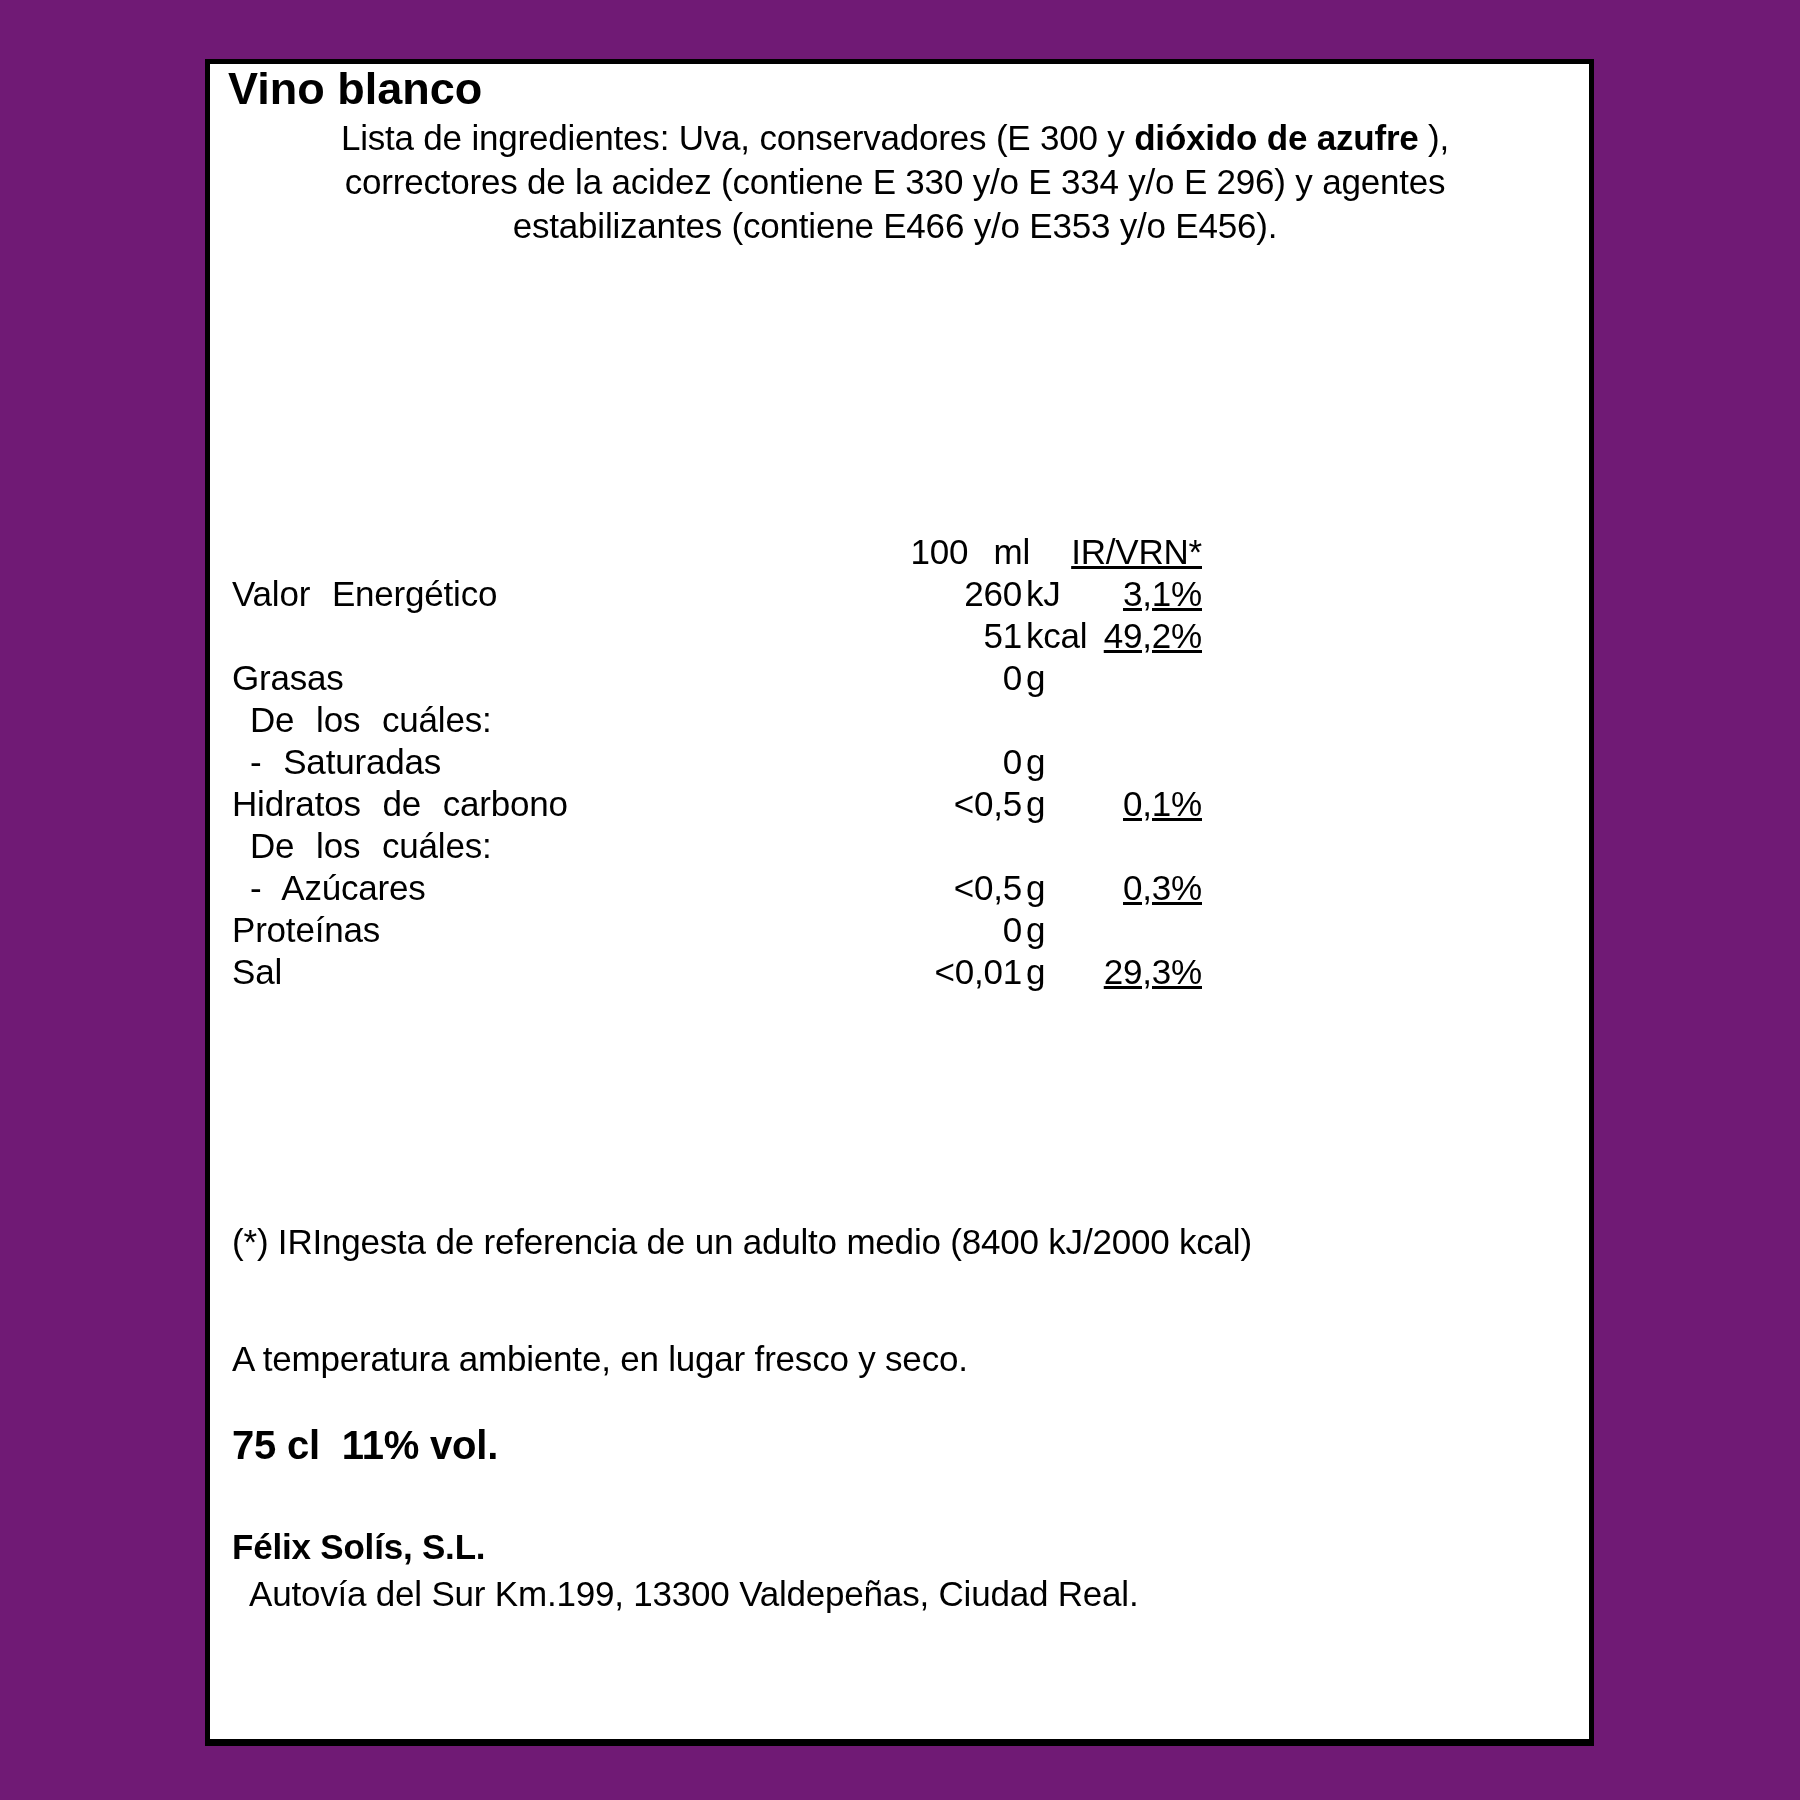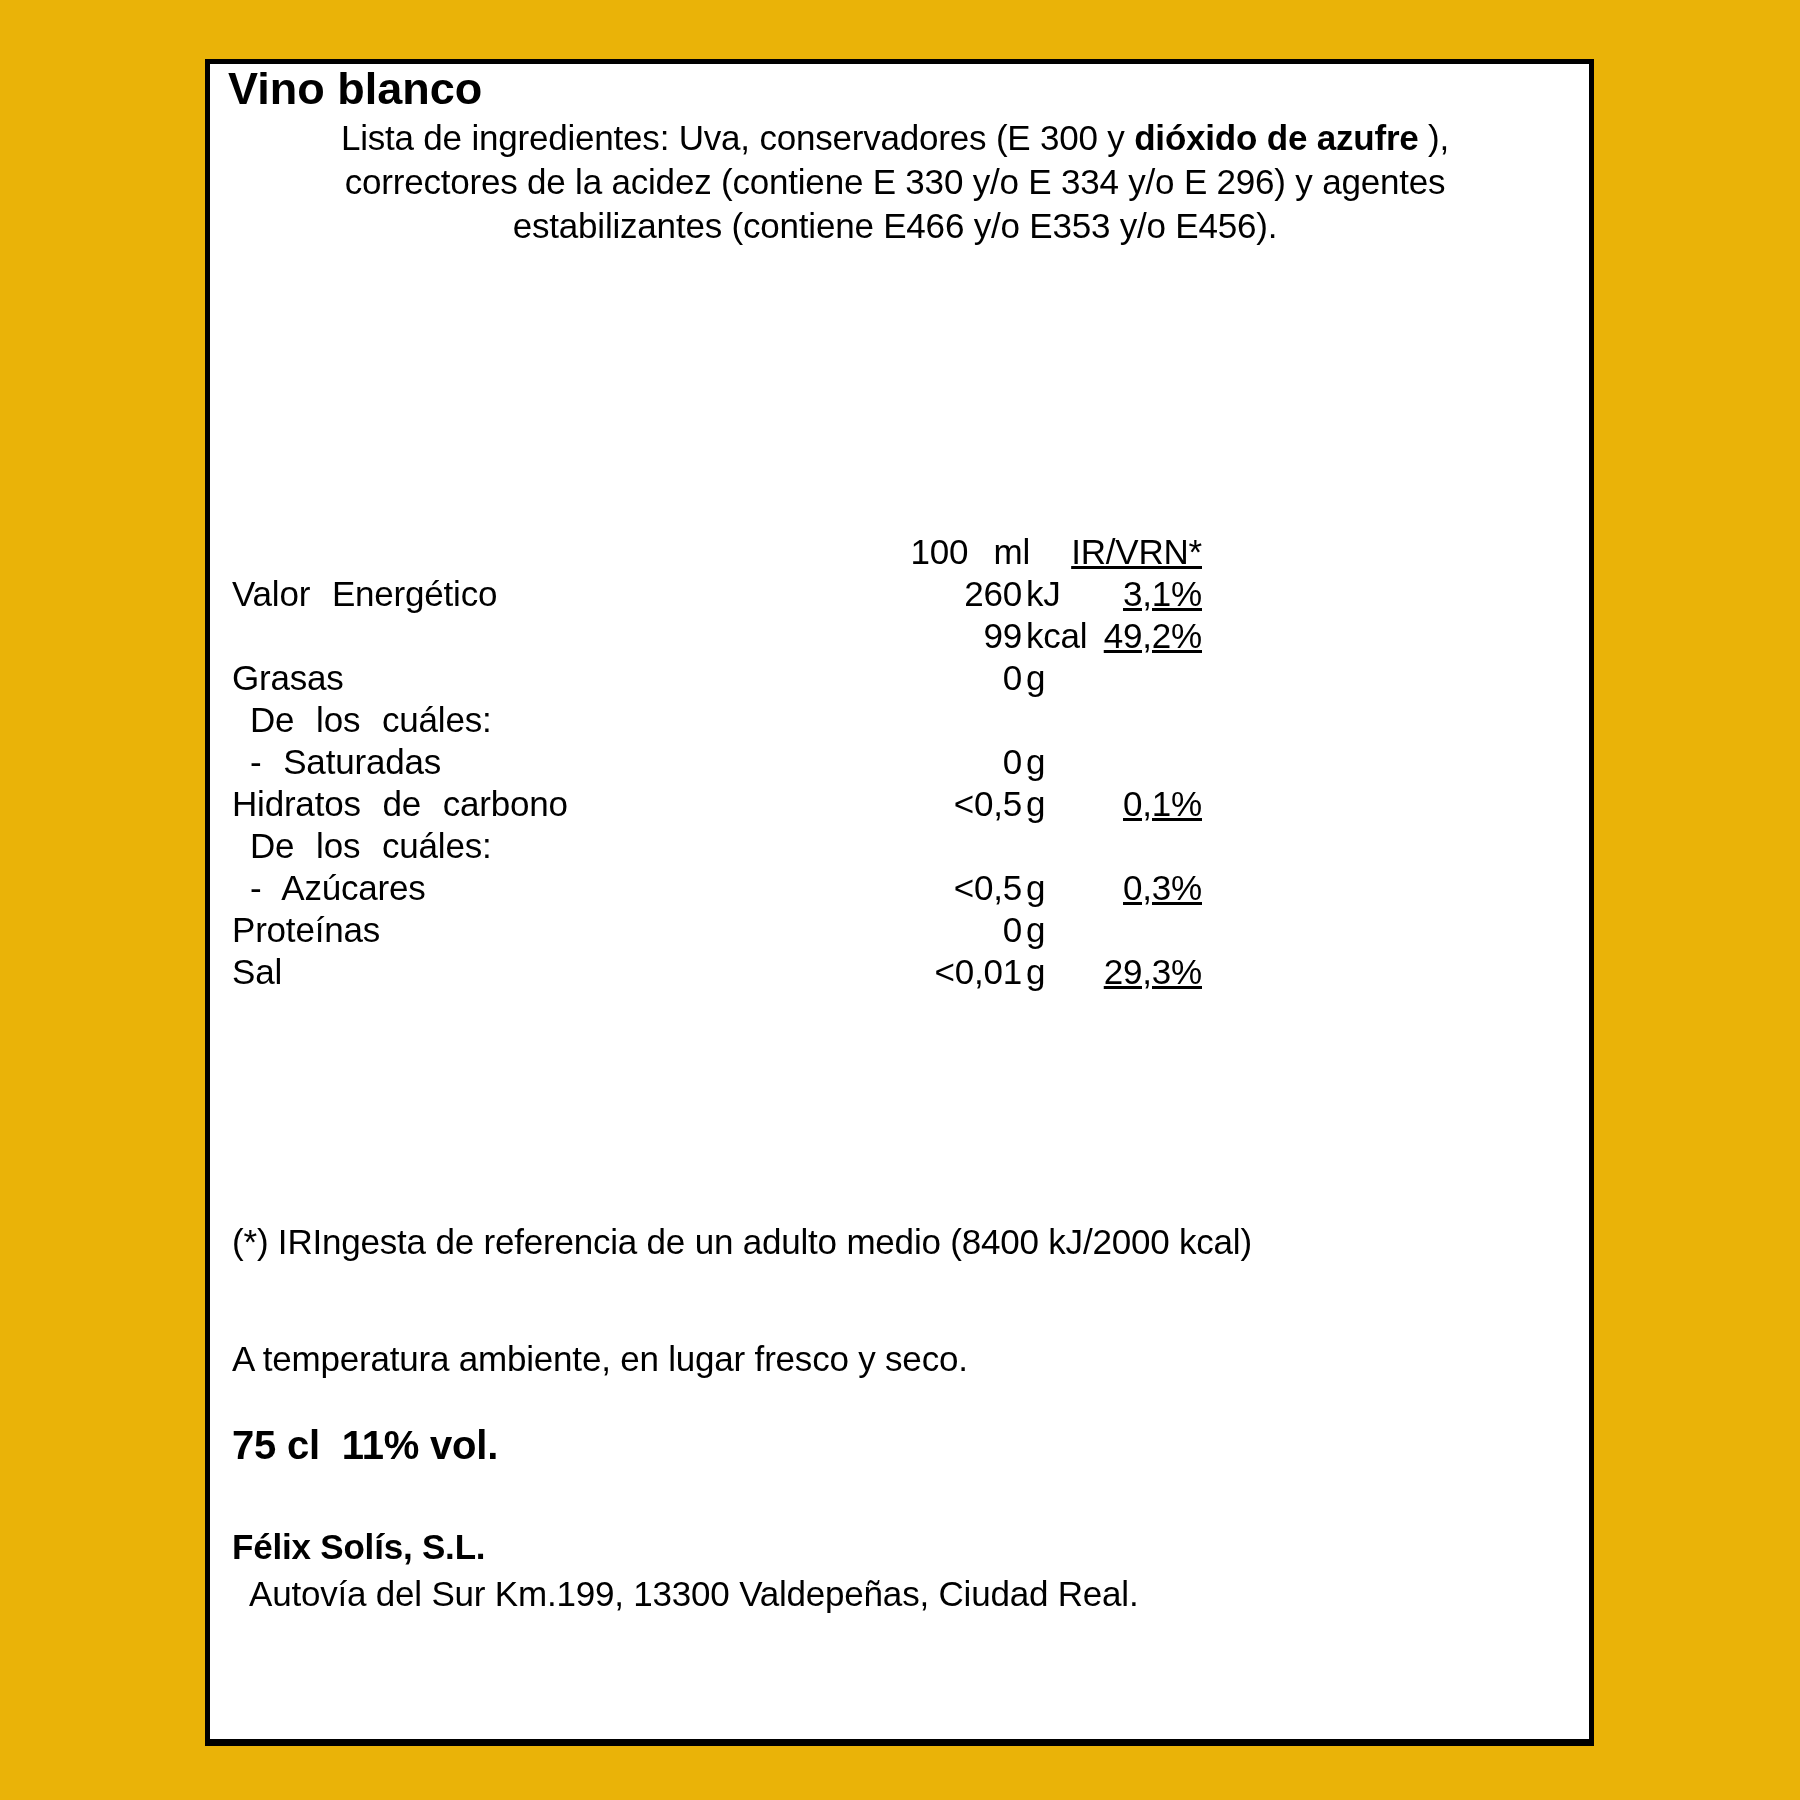--- a/index.html
+++ b/index.html
@@ -4,21 +4,21 @@
 <style>
   html, body {
     margin: 0;
     padding: 0;
     background: #ffffff;
   }
   .page {
     position: relative;
     width: 1800px;
     height: 1800px;
-    background: #eab308;
+    background: #701a75;
     font-family: "Liberation Sans", "DejaVu Sans", sans-serif;
     color: #000000;
   }
   .panel {
     position: absolute;
     left: 205px;
     top: 59px;
     width: 1379px;
     height: 1675px;
     background: #ffffff;
@@ -129,21 +129,21 @@
       </div>
 
       <div class="nrow" style="top:509px">
         <span class="lbl">Valor Energético</span>
         <span class="num">260</span>
         <span class="unit">kJ</span>
         <span class="pct">3,1%</span>
       </div>
 
       <div class="nrow" style="top:551px">
-        <span class="num">99</span>
+        <span class="num">51</span>
         <span class="unit">kcal</span>
         <span class="pct">49,2%</span>
       </div>
 
       <div class="nrow" style="top:593px">
         <span class="lbl">Grasas</span>
         <span class="num">0</span>
         <span class="unit">g</span>
       </div>
 

